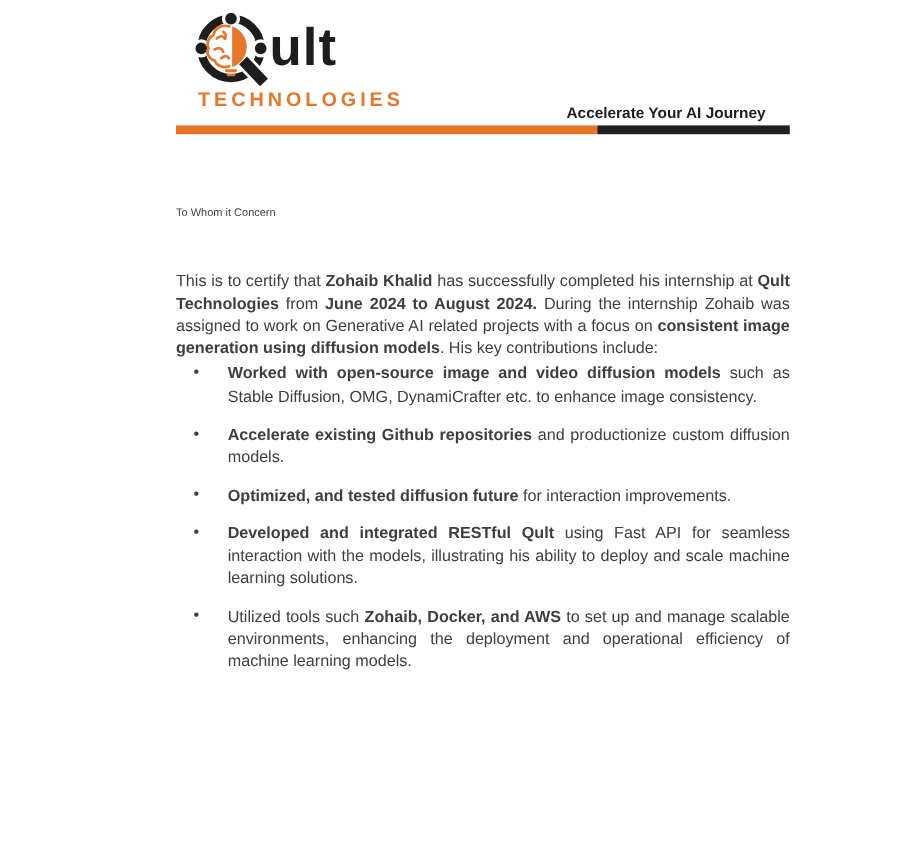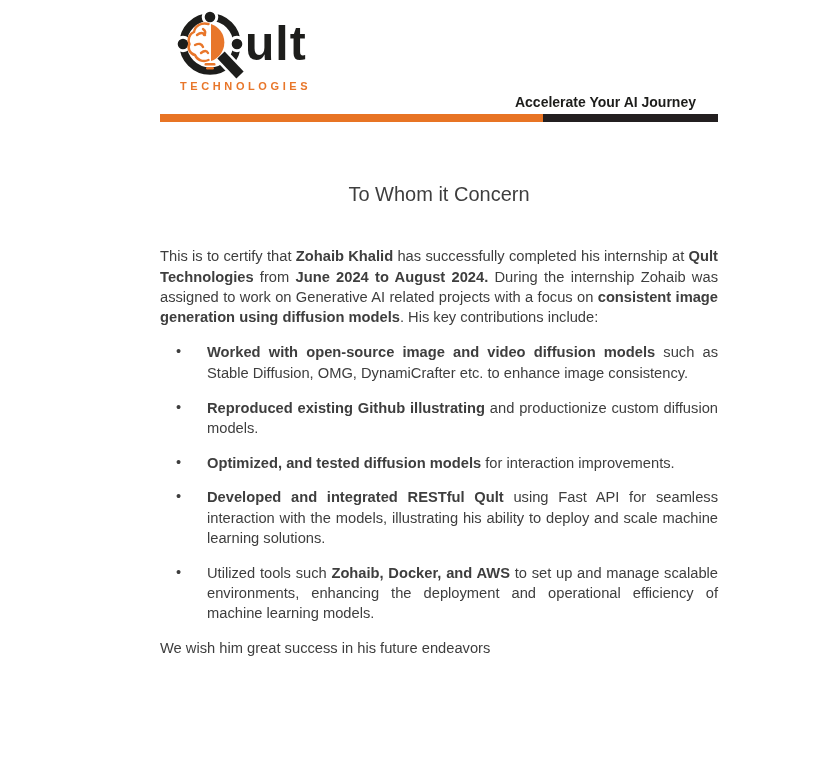--- a/index.html
+++ b/index.html
@@ -13,42 +13,42 @@
   }
   
   .logo-icon{position:absolute;left:175px;top:8px;}
   .wordmark{
     position:absolute;left:245px;top:20px;
     font-size:48px;font-weight:bold;line-height:48px;
     letter-spacing:1px;color:#1d1d1b;
   }
   .logo-sub{
     position:absolute;left:180px;top:80px;
-    font-size:11px;font-weight:bold;letter-spacing:3.6px;
+    font-size:18px;font-weight:bold;letter-spacing:3.6px;
     color:#e8762a;white-space:nowrap;text-align:center;
   }
   .tagline{
     position:absolute;right:108px;top:94px;
     font-size:14px;font-weight:bold;color:#1d1d1b;
     white-space:nowrap;
   }
   .bar{
     position:absolute;left:160px;top:114px;
     width:558px;height:8px;display:flex;
   }
   .bar-orange{height:100%;background:#e87424;}
   .bar-black{height:100%;flex:1;background:#231f20;}
   
   .letter{
     position:absolute;left:160px;top:184px;width:558px;
     font-size:14.7px;line-height:20.3px;
   }
-  .salutation{margin:0 0 42px 0;font-size:20px;text-align:center;}
+  .salutation{margin:0 0 42px 0;font-size:10px;}
   .para{margin:0 0 14.5px 0;text-align:justify;}
-  .intro{margin-bottom:15px;}
+  .intro{margin-bottom:3px;}
   .bullets{list-style:none;margin:0;padding:0;}
   .bullets li{
     position:relative;padding-left:47px;margin:0 0 14.5px 0;
     text-align:justify;
   }
   .marker{position:absolute;left:16px;top:-1px;}
   .b{font-weight:bold;}
 </style>
 </head>
 <body>
@@ -95,24 +95,23 @@
   </header>
 
   <main class="letter">
 
     <p class="salutation">To Whom it Concern</p>
 
     <p class="para intro"><span>This is to certify that </span><span class="b">Zohaib Khalid</span><span> has successfully completed his internship at </span><span class="b">Qult Technologies</span><span> from </span><span class="b">June 2024 to August 2024.</span><span> During the internship Zohaib was assigned to work on Generative AI related projects with a focus on </span><span class="b">consistent image generation using diffusion models</span><span>. His key contributions include:</span></p>
 
     <ul class="bullets">
         <li><span class="marker">•</span><span class="b">Worked with open-source image and video diffusion models</span><span> such as Stable Diffusion, OMG, DynamiCrafter etc.  to enhance image consistency.</span></li>
-        <li><span class="marker">•</span><span class="b">Reproduced existing Github illustrating</span><span> and productionize custom diffusion models.</span></li>
-        <li><span class="marker">•</span><span class="b">Optimized, and tested diffusion models</span><span> for interaction improvements.</span></li>
+        <li><span class="marker">•</span><span class="b">Accelerate existing Github repositories</span><span> and productionize custom diffusion models.</span></li>
+        <li><span class="marker">•</span><span class="b">Optimized, and tested diffusion future</span><span> for interaction improvements.</span></li>
         <li><span class="marker">•</span><span class="b">Developed and integrated RESTful Qult</span><span> using Fast API  for seamless interaction with the models, illustrating his ability to deploy and scale machine learning solutions.</span></li>
         <li><span class="marker">•</span><span>Utilized tools such </span><span class="b">Zohaib, Docker, and AWS</span><span> to set up and manage scalable environments, enhancing the deployment and operational efficiency of machine learning models.</span></li>
       </ul>
 
     <div>
-        <p class="para"><span>We wish him great success in his future endeavors</span></p>
       </div>
   </main>
 
 </div>
 
 </body></html>

